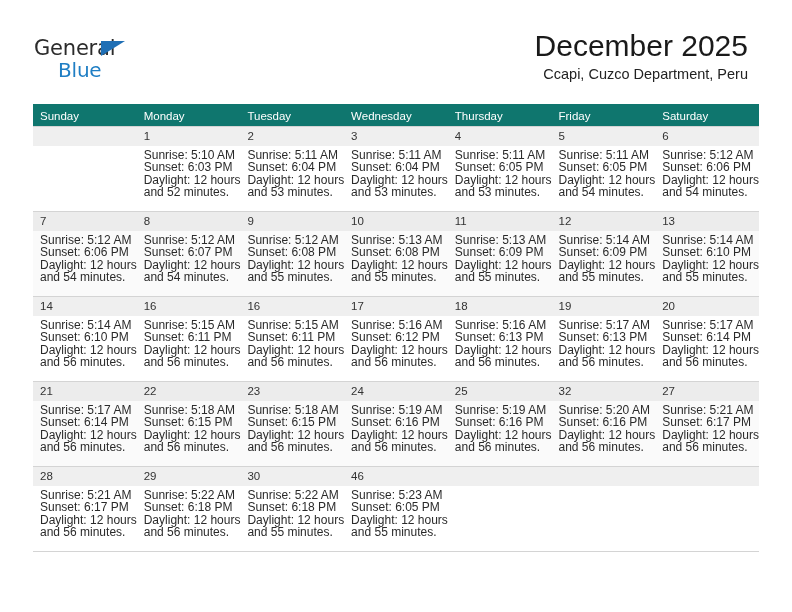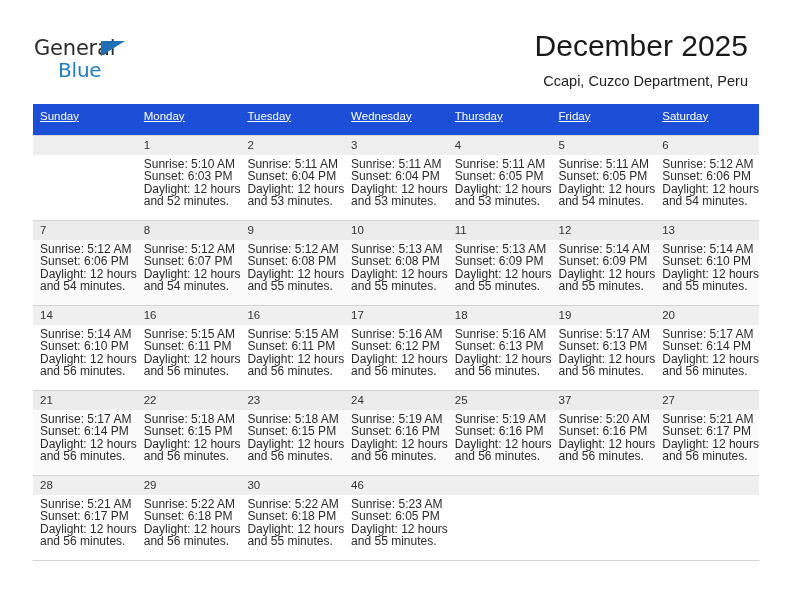--- a/index.html
+++ b/index.html
@@ -76,43 +76,41 @@
     font-weight: 400;
     color: #1a1a1a;
     line-height: 36px;
     white-space: nowrap;
   }
   .cal-subtitle {
     font-size: 14.5px;
     font-weight: 400;
     color: #222222;
     line-height: 20px;
-    margin-top: 7px;
     white-space: nowrap;
   }
 
   
   .calendar {
     position: absolute;
     left: 33px;
     top: 104px;
     width: 726px;
     border-collapse: collapse;
     table-layout: fixed;
   }
   .calendar th {
-    background: #1d4ed8;
+    background: #0f766e;
     color: #ffffff;
     font-size: 11.5px;
     font-weight: 400;
     text-align: left;
-    padding: 5px 0 13px 7px;
+    padding: 5px 0 4px 7px;
     height: 13px;
     border: none;
-    text-decoration: underline;
   }
   .calendar td {
     vertical-align: top;
     border-top: 1px solid #d4d4d4;
     border-bottom: 1px solid #d4d4d4;
     padding: 0;
     height: 84px;
     width: 103.7px;
     background: #ffffff;
   }
@@ -464,21 +462,21 @@
               <div class="details">
                 <div>Sunrise: 5:19 AM</div>
                 <div>Sunset: 6:16 PM</div>
                 <div>Daylight: 12 hours</div>
                 <div>and 56 minutes.</div>
               </div>
             </div>
           </td>
           <td>
             <div class="cell-inner">
-              <span class="daynum">37</span>
+              <span class="daynum">32</span>
               <div class="details">
                 <div>Sunrise: 5:20 AM</div>
                 <div>Sunset: 6:16 PM</div>
                 <div>Daylight: 12 hours</div>
                 <div>and 56 minutes.</div>
               </div>
             </div>
           </td>
           <td>
             <div class="cell-inner">

